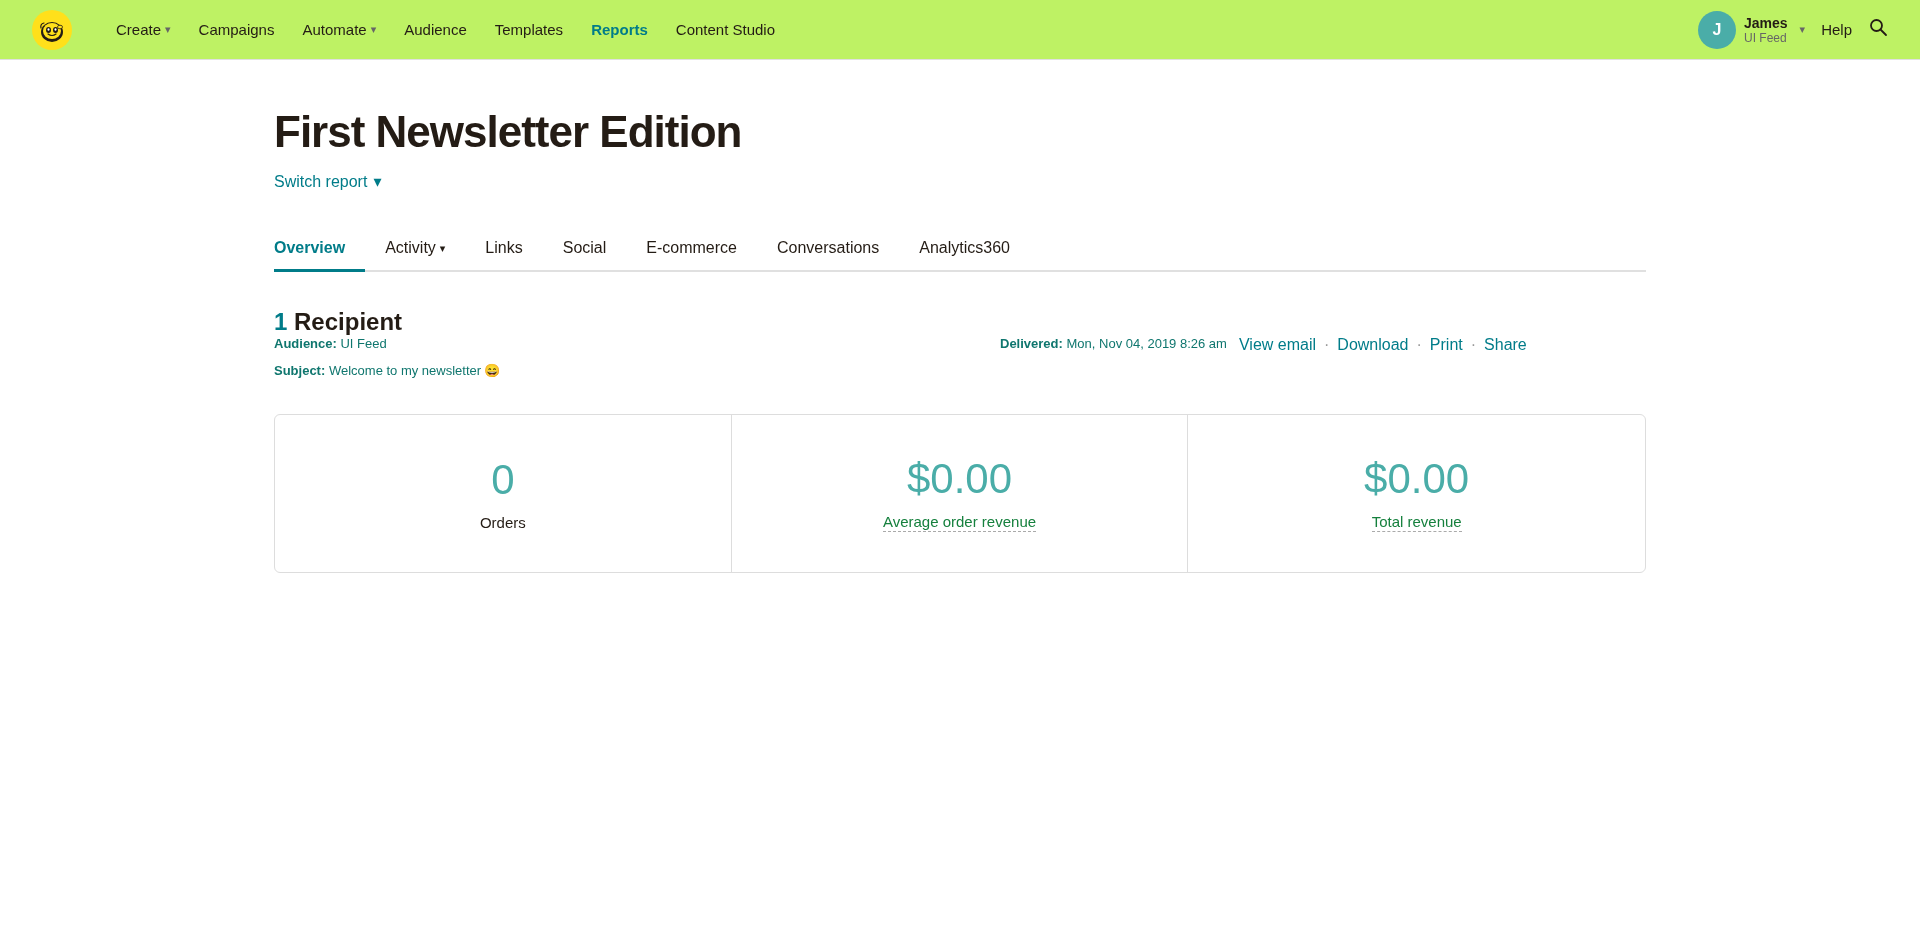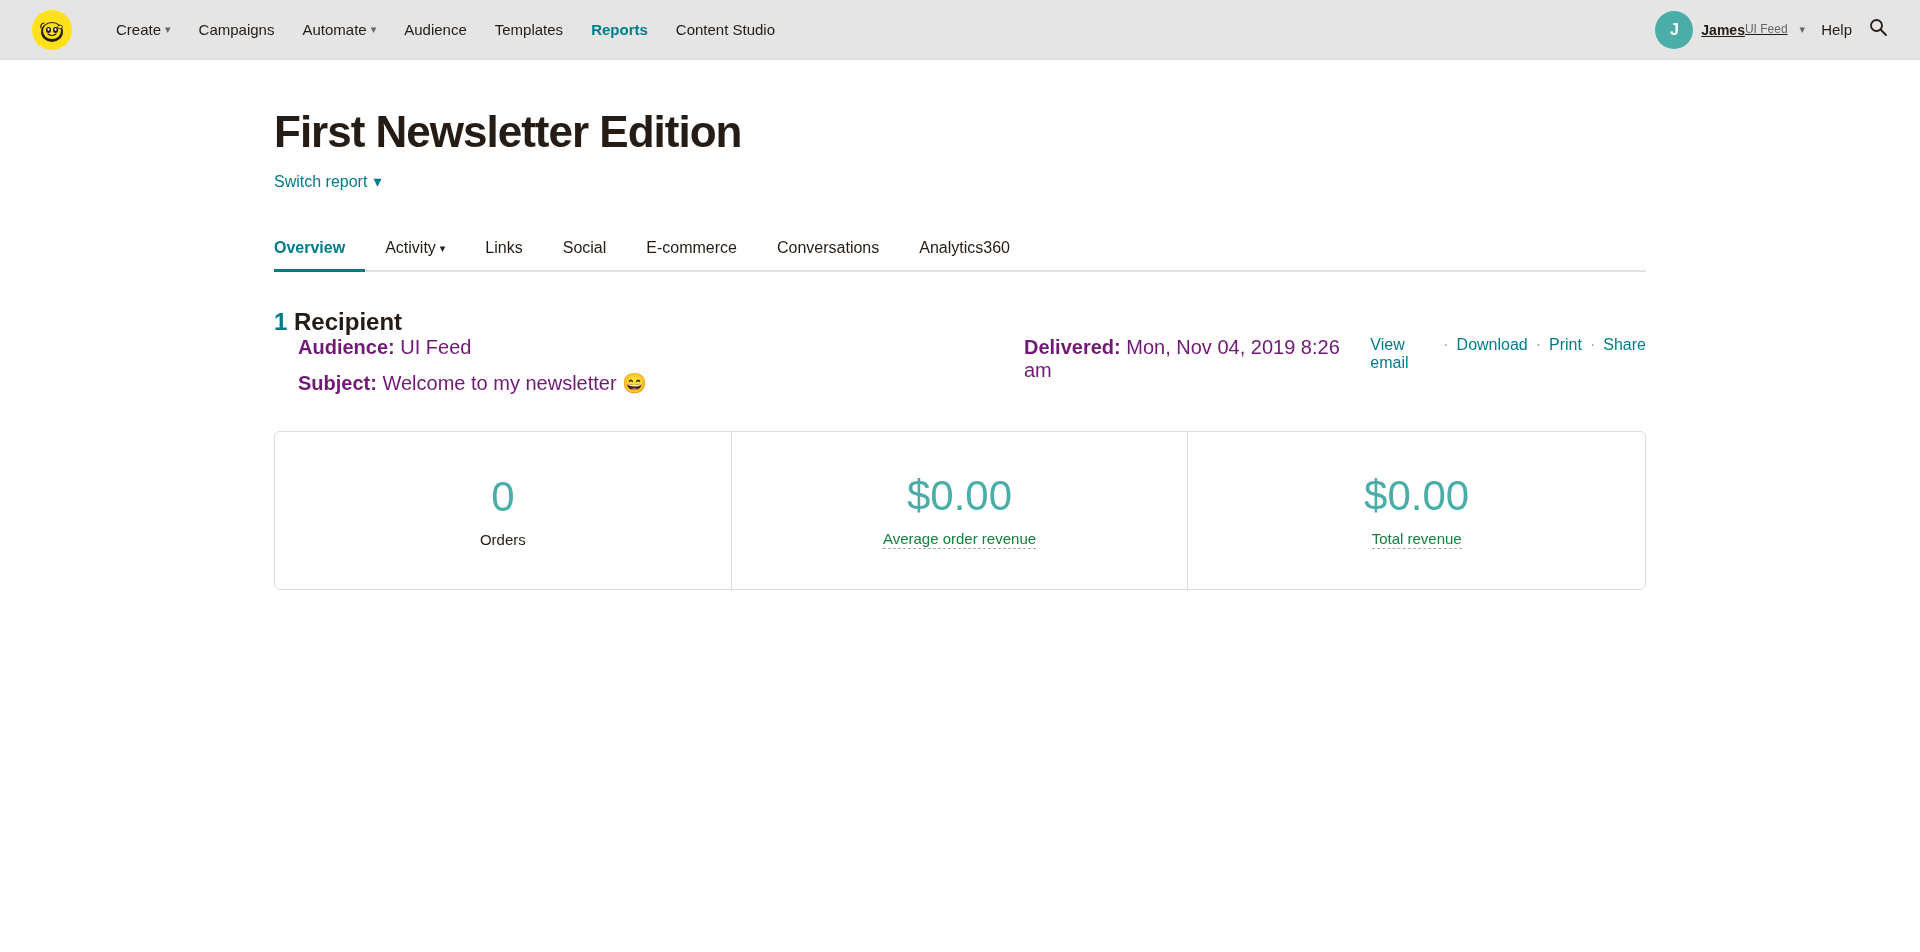--- a/index.html
+++ b/index.html
@@ -5,21 +5,21 @@
     * { box-sizing: border-box; margin: 0; padding: 0; }
     body { font-family: -apple-system, BlinkMacSystemFont, 'Helvetica Neue', Arial, sans-serif; background: #fff; color: #241c15; }
 
     
     .navbar {
       display: flex;
       align-items: center;
       padding: 0 32px;
       height: 60px;
       border-bottom: 1px solid #e0e0e0;
-      background: #e5e5e5;
+      background: #bef264;
     }
     .navbar-logo {
       width: 40px;
       height: 40px;
       margin-right: 32px;
       flex-shrink: 0;
     }
     .navbar-links {
       display: flex;
       align-items: center;
@@ -54,23 +54,22 @@
       color: #fff;
       font-size: 16px;
       font-weight: 700;
       display: flex;
       align-items: center;
       justify-content: center;
       cursor: pointer;
     }
     .user-info {
       display: flex;
-      flex-direction: row;
-      cursor: pointer;
-      text-decoration: underline;
+      flex-direction: column;
+      cursor: pointer;
     }
     .user-name { font-size: 14px; font-weight: 600; color: #241c15; }
     .user-sub { font-size: 12px; color: #666; }
     .user-dropdown-arrow { font-size: 11px; color: #666; margin-left: 4px; }
     .help-link { font-size: 15px; color: #241c15; cursor: pointer; }
     .search-icon-btn { cursor: pointer; font-size: 18px; color: #241c15; }
 
     
     .page-content {
       max-width: 1500px;
@@ -133,21 +132,21 @@
     }
     .recipient-count span.count { color: #007c89; }
 
     .meta-grid {
       display: grid;
       grid-template-columns: 1fr 1fr;
       gap: 12px 0;
     }
     .meta-left { display: flex; flex-direction: column; gap: 12px; }
     .meta-right { display: flex; flex-direction: row; gap: 12px; align-items: flex-start; padding-left: 40px; }
-    .meta-item { font-size: 20px; color: #701a75; margin-left: 24px; }
+    .meta-item { font-size: 13px; color: #0f766e; }
     .meta-item strong { font-weight: 700; }
     .meta-links {
       display: flex;
       align-items: flex-start;
       gap: 8px;
       font-size: 16px;
     }
     .meta-link {
       color: #007c89;
       cursor: pointer;

